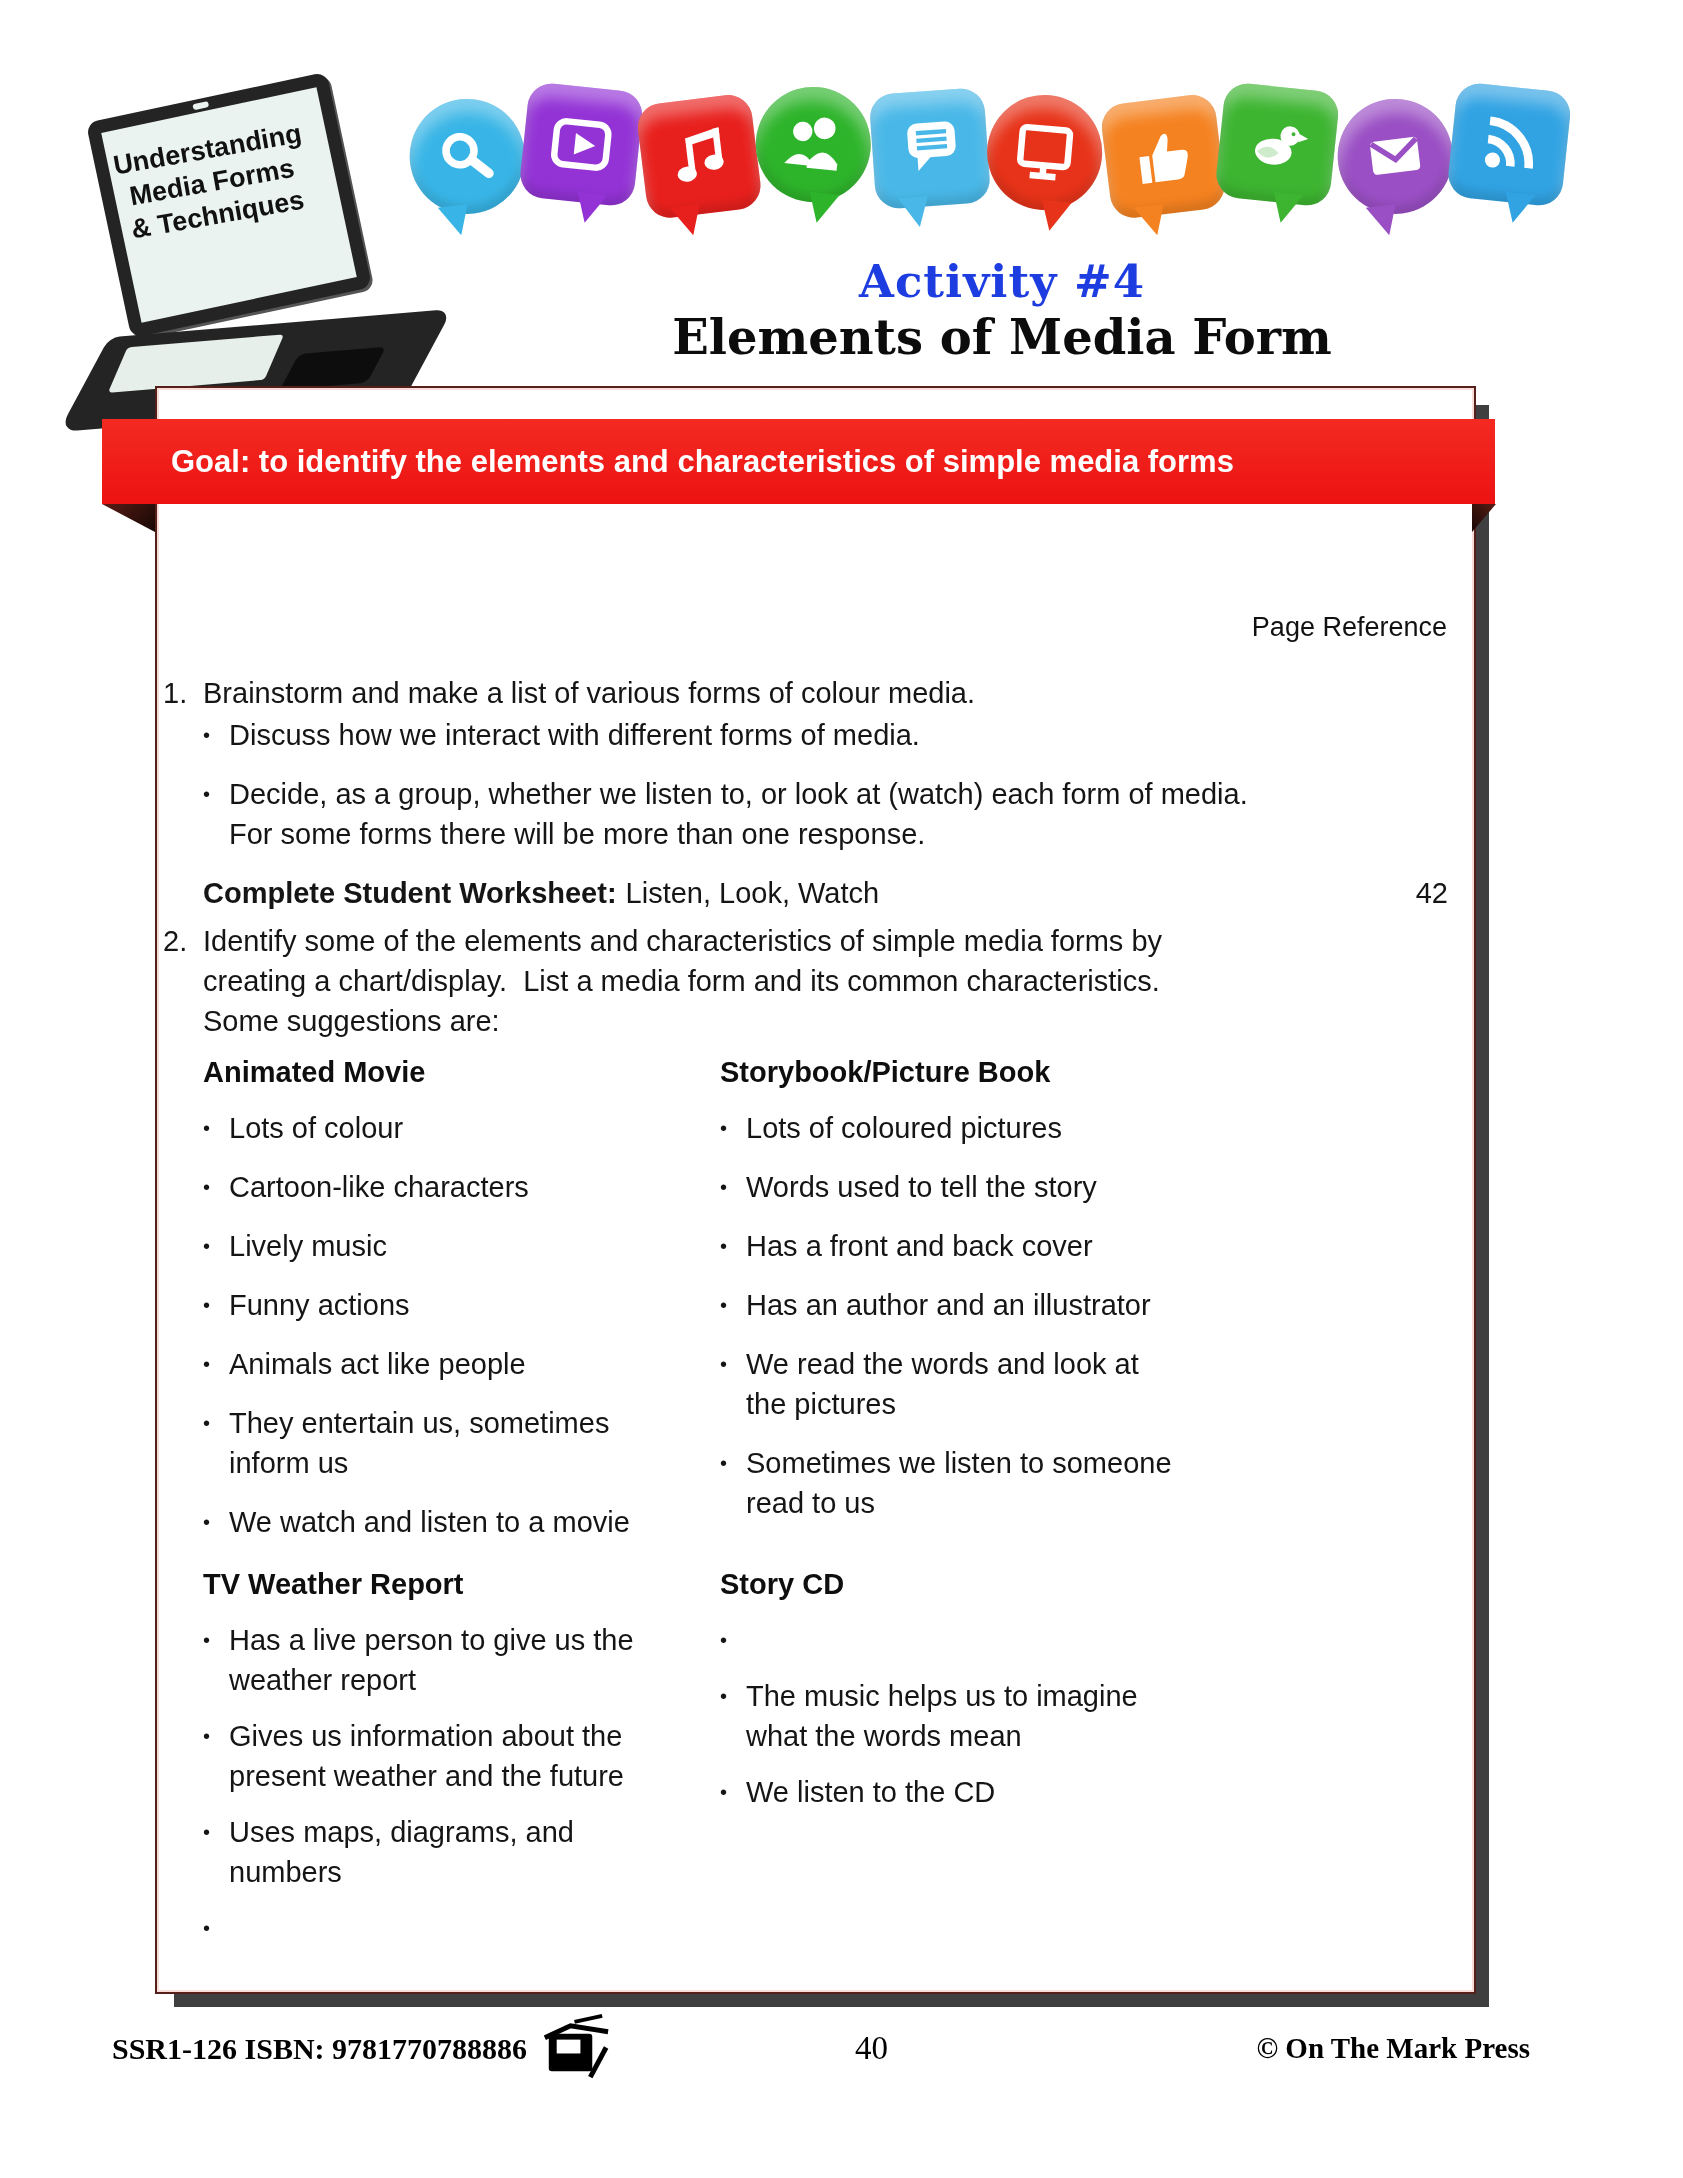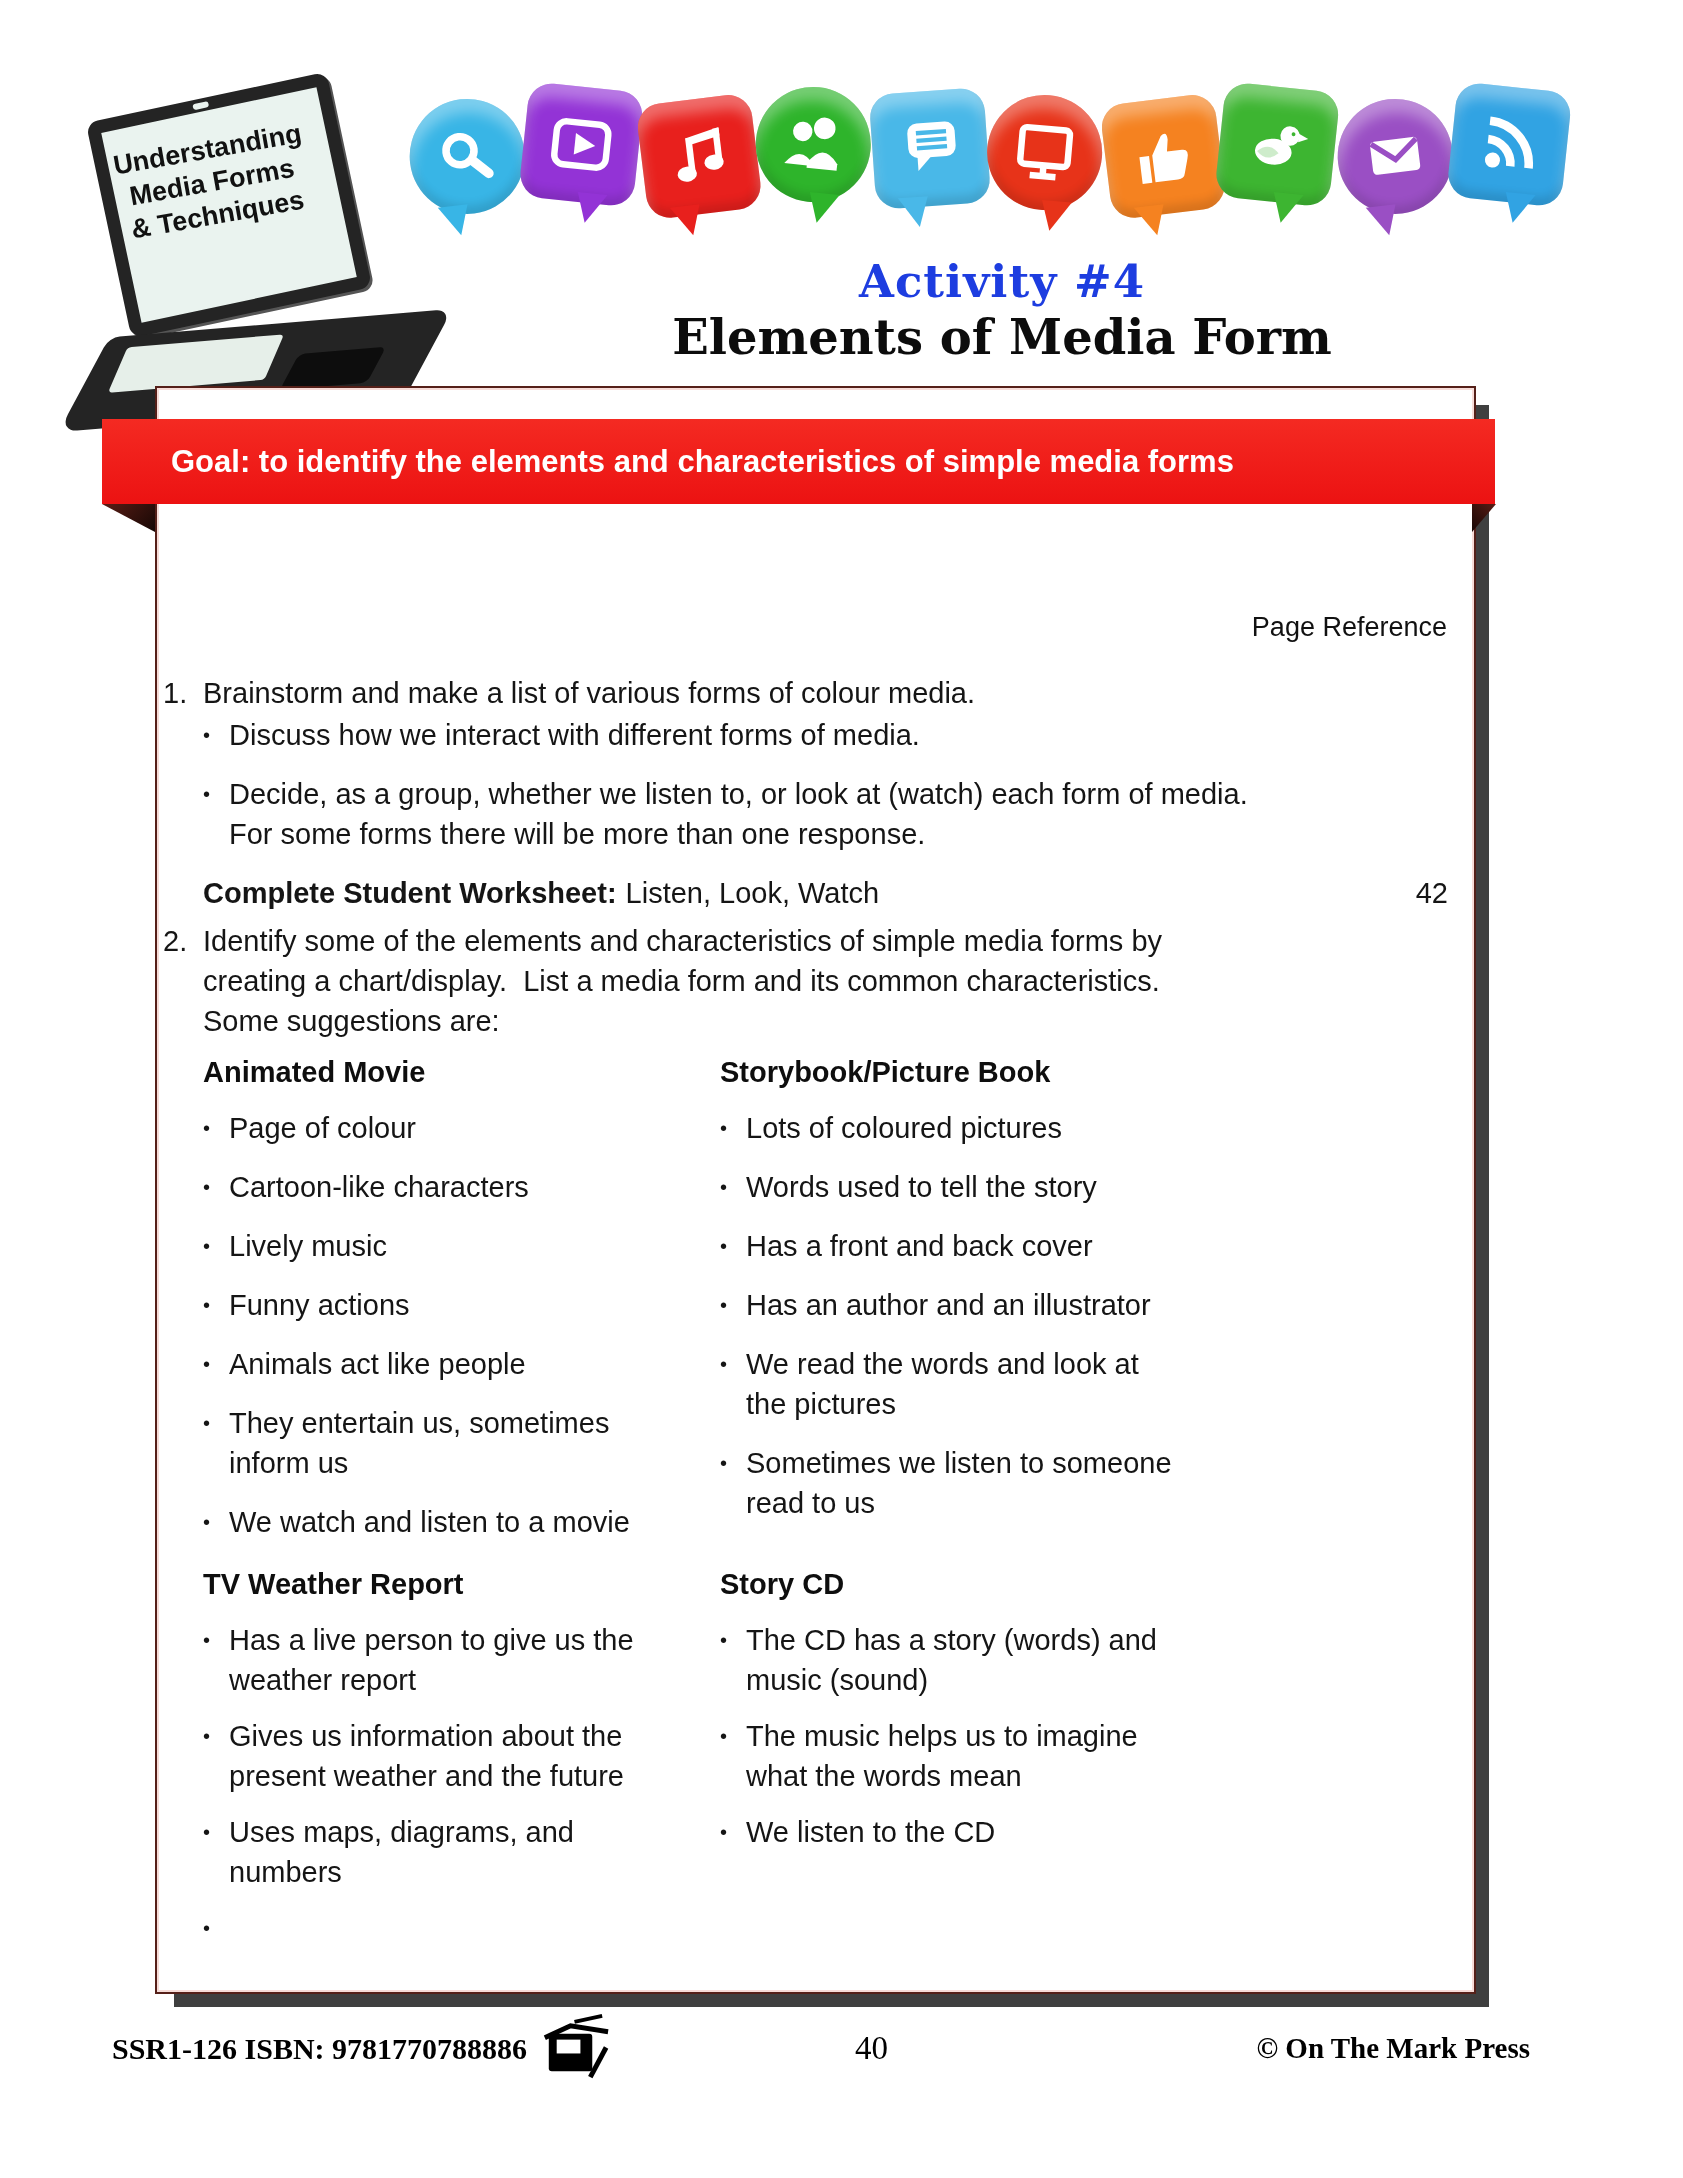--- a/index.html
+++ b/index.html
@@ -227,21 +227,21 @@
     <div class="num">2.</div>
     <div class="ntext" style="width:1228px;">Identify some of the elements and characteristics of simple media forms by
 creating a chart/display.  List a media form and its common characteristics.
 Some suggestions are:</div>
   </div>
 
   <div class="col doc" id="col-am">
     <h3>Animated Movie</h3>
     <div class="bullet">
         <span class="dot">•</span>
-        <span class="btxt">Page of colour</span>
+        <span class="btxt">Lots of colour</span>
       </div>
     <div class="bullet">
         <span class="dot">•</span>
         <span class="btxt">Cartoon-like characters</span>
       </div>
     <div class="bullet">
         <span class="dot">•</span>
         <span class="btxt">Lively music</span>
       </div>
     <div class="bullet">
@@ -312,22 +312,20 @@
       </div>
     <div class="bullet">
         <span class="dot">•</span>
       </div>
   </div>
 
   <div class="col doc" id="col-cd">
     <h3>Story CD</h3>
     <div class="bullet">
         <span class="dot">•</span>
-        <span class="btxt">The CD has a story (words) and
-music (sound)</span>
       </div>
     <div class="bullet">
         <span class="dot">•</span>
         <span class="btxt">The music helps us to imagine
 what the words mean</span>
       </div>
     <div class="bullet">
         <span class="dot">•</span>
         <span class="btxt">We listen to the CD</span>
       </div>

